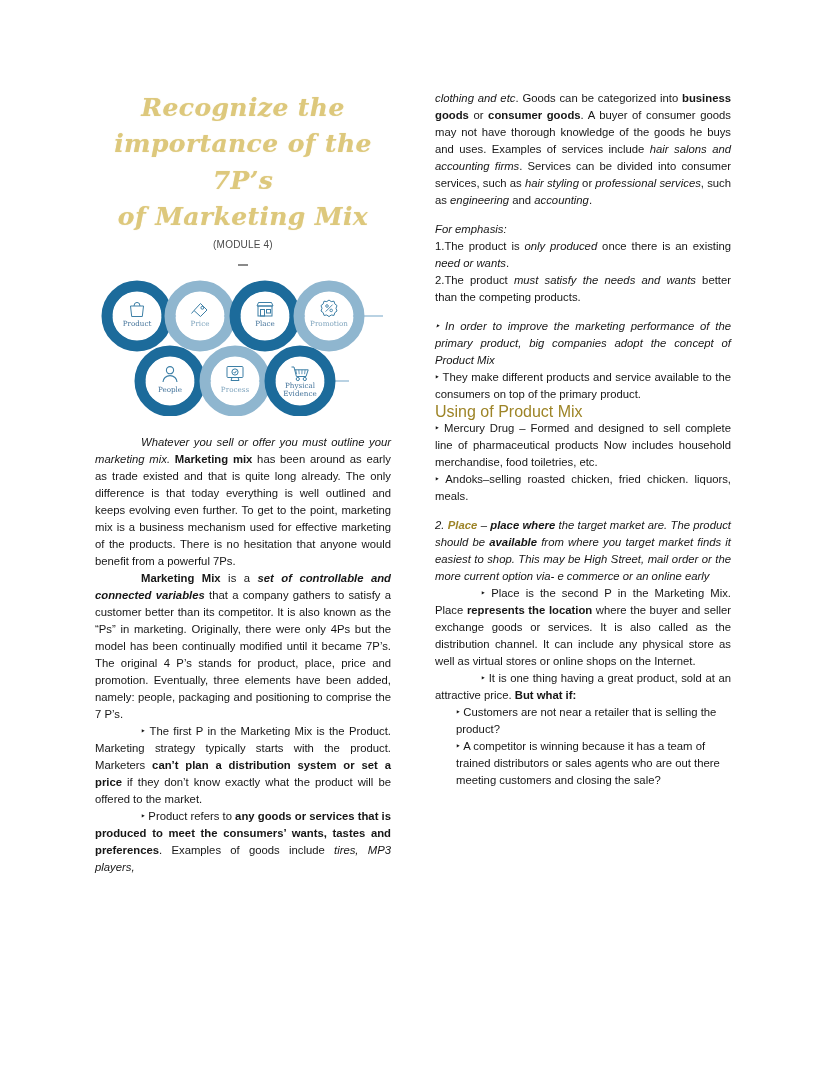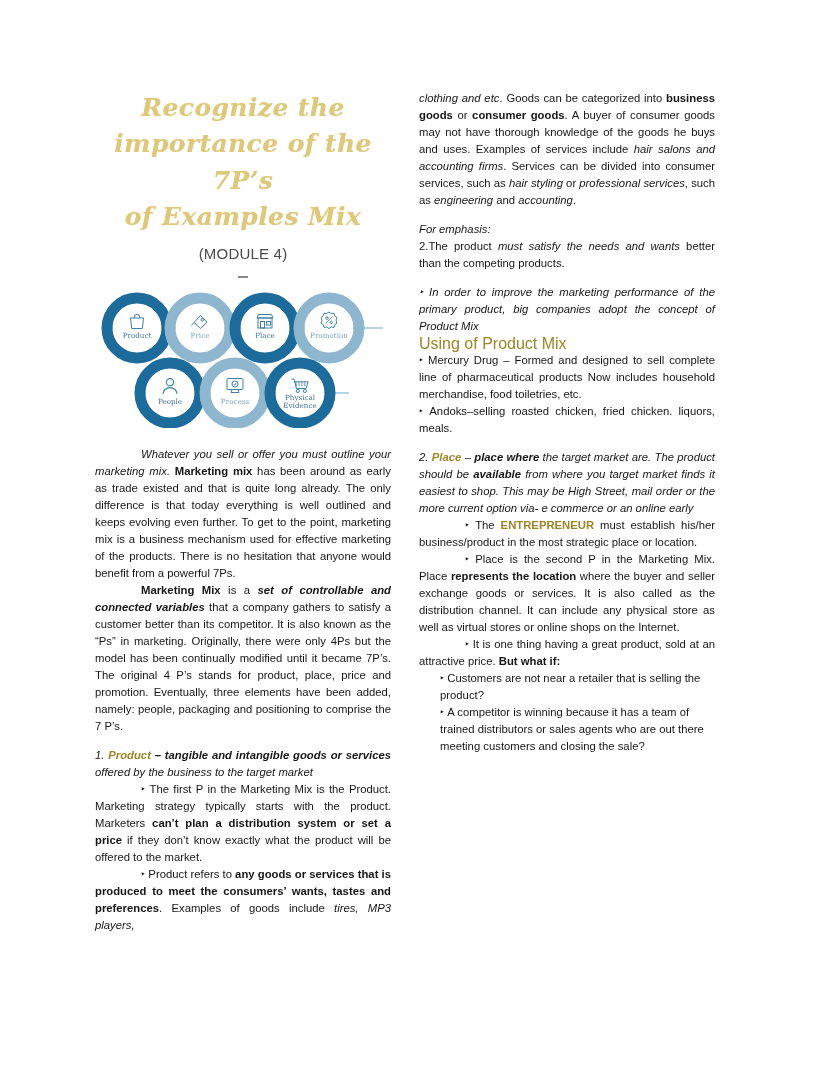--- a/index.html
+++ b/index.html
@@ -11,21 +11,21 @@
   }
   .page{
     position:relative;
     width:828px;height:1071px;
     background:#fff;
     box-sizing:border-box;
     padding:90px 95px 100px 95px;
   }
   .columns{
     display:flex;
-    gap:28px;
+    gap:44px;
     height:100%;
   }
   .col{
     width:296px;
     flex:0 0 296px;
   }
 
   
   .title-block{ text-align:center; margin:0 0 6px 0; }
   .doc-title{
@@ -33,24 +33,24 @@
     font-style:italic;
     font-weight:bold;
     font-size:25px;
     line-height:1.45;
     color:#ddc87c;
     letter-spacing:.4px;
     margin:0;
     text-shadow:0 0 1px rgba(221,200,124,.6);
   }
   .doc-subtitle{
-    font-size:15px;
+    font-size:10px;
     font-weight:normal;
     color:#4a4a4a;
-    margin-top:10px;
+    margin-top:4px;
     letter-spacing:.2px;
   }
   .title-dash{
     width:10px;height:2px;background:#8a8a8a;
     margin:14px auto 10px auto;
   }
 
   
   .diagram{ width:100%; margin:0 0 14px 0; }
 
@@ -86,21 +86,21 @@
 
 <div class="page">
   <div class="columns">
 
     <div class="col">
 
       <div class="title-block">
         <div class="doc-title">
           <div>Recognize the</div>
           <div>importance of the 7P’s</div>
-          <div>of Examples Mix</div>
+          <div>of Marketing Mix</div>
         </div>
         <div class="doc-subtitle">(MODULE 4)</div>
         <div class="title-dash"></div>
       </div>
 
       
       <svg class="diagram" viewBox="0 0 296 140" width="296" height="140">
         <defs>
           <g id="ico-bag">
             <path d="M-6.5,-3 L6.5,-3 L5.3,7.5 L-5.3,7.5 Z" fill="none" stroke="#3d7fa6" stroke-width="1"></path>
@@ -205,51 +205,51 @@
           <text x="205" y="120" text-anchor="middle" font-family="DejaVu Serif, serif" font-size="7.2" fill="#43739a">Evidence</text>
         </g>
       </svg>
 
       <div class="body-text">
 
         <p class="p-indent"><i>Whatever you sell or offer you must outline your marketing mix.</i><b> Marketing mix</b><span> has been around as early as trade existed and that is quite long already. The only difference is that today everything is well outlined and keeps evolving even further. To get to the point, marketing mix is a business mechanism used for effective marketing of the products. There is no hesitation that anyone would benefit from a powerful 7Ps.</span></p>
 
         <p class="p-indent"><b>Marketing Mix</b><span> is a </span><span class="bi">set of controllable and connected variables</span><span> that a company gathers to satisfy a customer better than its competitor. It is also known as the “Ps” in marketing. Originally, there were only 4Ps but the model has been continually modified until it became 7P’s. The original 4 P’s stands for product, place, price and promotion. Eventually, three elements have been added, namely: people, packaging and positioning to comprise the 7 P’s.</span></p>
 
-        <p class="p-gap"><span>1. </span><span class="gold">Product</span><b> – </b><b>tangible and intangible goods or services</b><span> offered by the business to the target market</span></p>
 
         <p class="bullet-indent"><span class="bull">‣&nbsp;</span><span>The first P in the Marketing Mix is the Product. Marketing strategy typically starts with the product. Marketers </span><b>can’t plan a distribution system or set a price</b><span> if they don’t know exactly what the product will be offered to the market.</span></p>
 
         <p class="bullet-indent"><span class="bull">‣&nbsp;</span><span>Product refers to </span><b>any goods or services that is produced to meet the consumers’ wants, tastes and preferences</b><span>. Examples of goods include </span><i>tires, MP3 players,</i></p>
 
       </div>
     </div>
 
     <div class="col">
       <div class="body-text">
 
         <p><i>clothing and etc</i><span>. Goods can be categorized into </span><b>business goods</b><span> or </span><b>consumer goods</b><span>. A buyer of consumer goods may not have thorough knowledge of the goods he buys and uses. Examples of services include </span><i>hair salons and accounting firms</i><span>. Services can be divided into consumer services, such as </span><i>hair styling</i><span> or </span><i>professional services</i><span>, such as </span><i>engineering</i><span> and </span><i>accounting</i><span>.</span></p>
 
         <p class="p-gap tight">For emphasis:</p>
 
+        <p><span>1.The product is </span><i>only produced</i><span> once there is an existing </span><i>need or wants</i><span>.</span></p>
 
         <p><span>2.The product </span><i>must satisfy the needs and wants</i><span> better than the competing products.</span></p>
 
         <p class="p-gap"><span class="bull">‣&nbsp;</span><span>In order to improve the marketing performance of the primary product, big companies adopt the concept of Product Mix</span></p>
 
+        <p><span class="bull">‣&nbsp;</span><span>They make different products and service available to the consumers on top of the primary product.</span></p>
 
         <p class="heading-gold tight">Using of Product Mix</p>
 
         <p><span class="bull">‣&nbsp;</span><span>Mercury Drug – Formed and designed to sell complete line of pharmaceutical products Now includes household merchandise, food toiletries, etc.</span></p>
 
         <p><span class="bull">‣&nbsp;</span><span>Andoks–selling roasted chicken, fried chicken. liquors, meals.</span></p>
 
         <p class="p-gap"><span>2. </span><span class="gold">Place</span><span> – </span><b>place where</b><span> the target market are. The product should be </span><b>available</b><span> from where you target market finds it easiest to shop. This may be High Street, mail order or the more current option via- e commerce or an online early</span></p>
 
-        <p class="bullet-indent"><span class="bull">‣&nbsp;</span><span>The </span><span class="gold">ENTREPRENEUR</span><span> must establish his/her business/product in the most strategic place or location.</span></p>
 
         <p class="bullet-indent"><span class="bull">‣&nbsp;</span><span>Place is the second P in the Marketing Mix. Place </span><b>represents the location</b><span> where the buyer and seller exchange goods or services. It is also called as the distribution channel. It can include any physical store as well as virtual stores or online shops on the Internet.</span></p>
 
         <p class="bullet-indent"><span class="bull">‣&nbsp;</span><span>It is one thing having a great product, sold at an attractive price. </span><b>But what if:</b></p>
 
         <div class="sub-list">
           <p><span class="bull">‣&nbsp;</span><span>Customers are not near a retailer that is selling the product?</span></p>
           <p><span class="bull">‣&nbsp;</span><span>A competitor is winning because it has a team of trained distributors or sales agents who are out there meeting customers and closing the sale?</span></p>
         </div>
 

